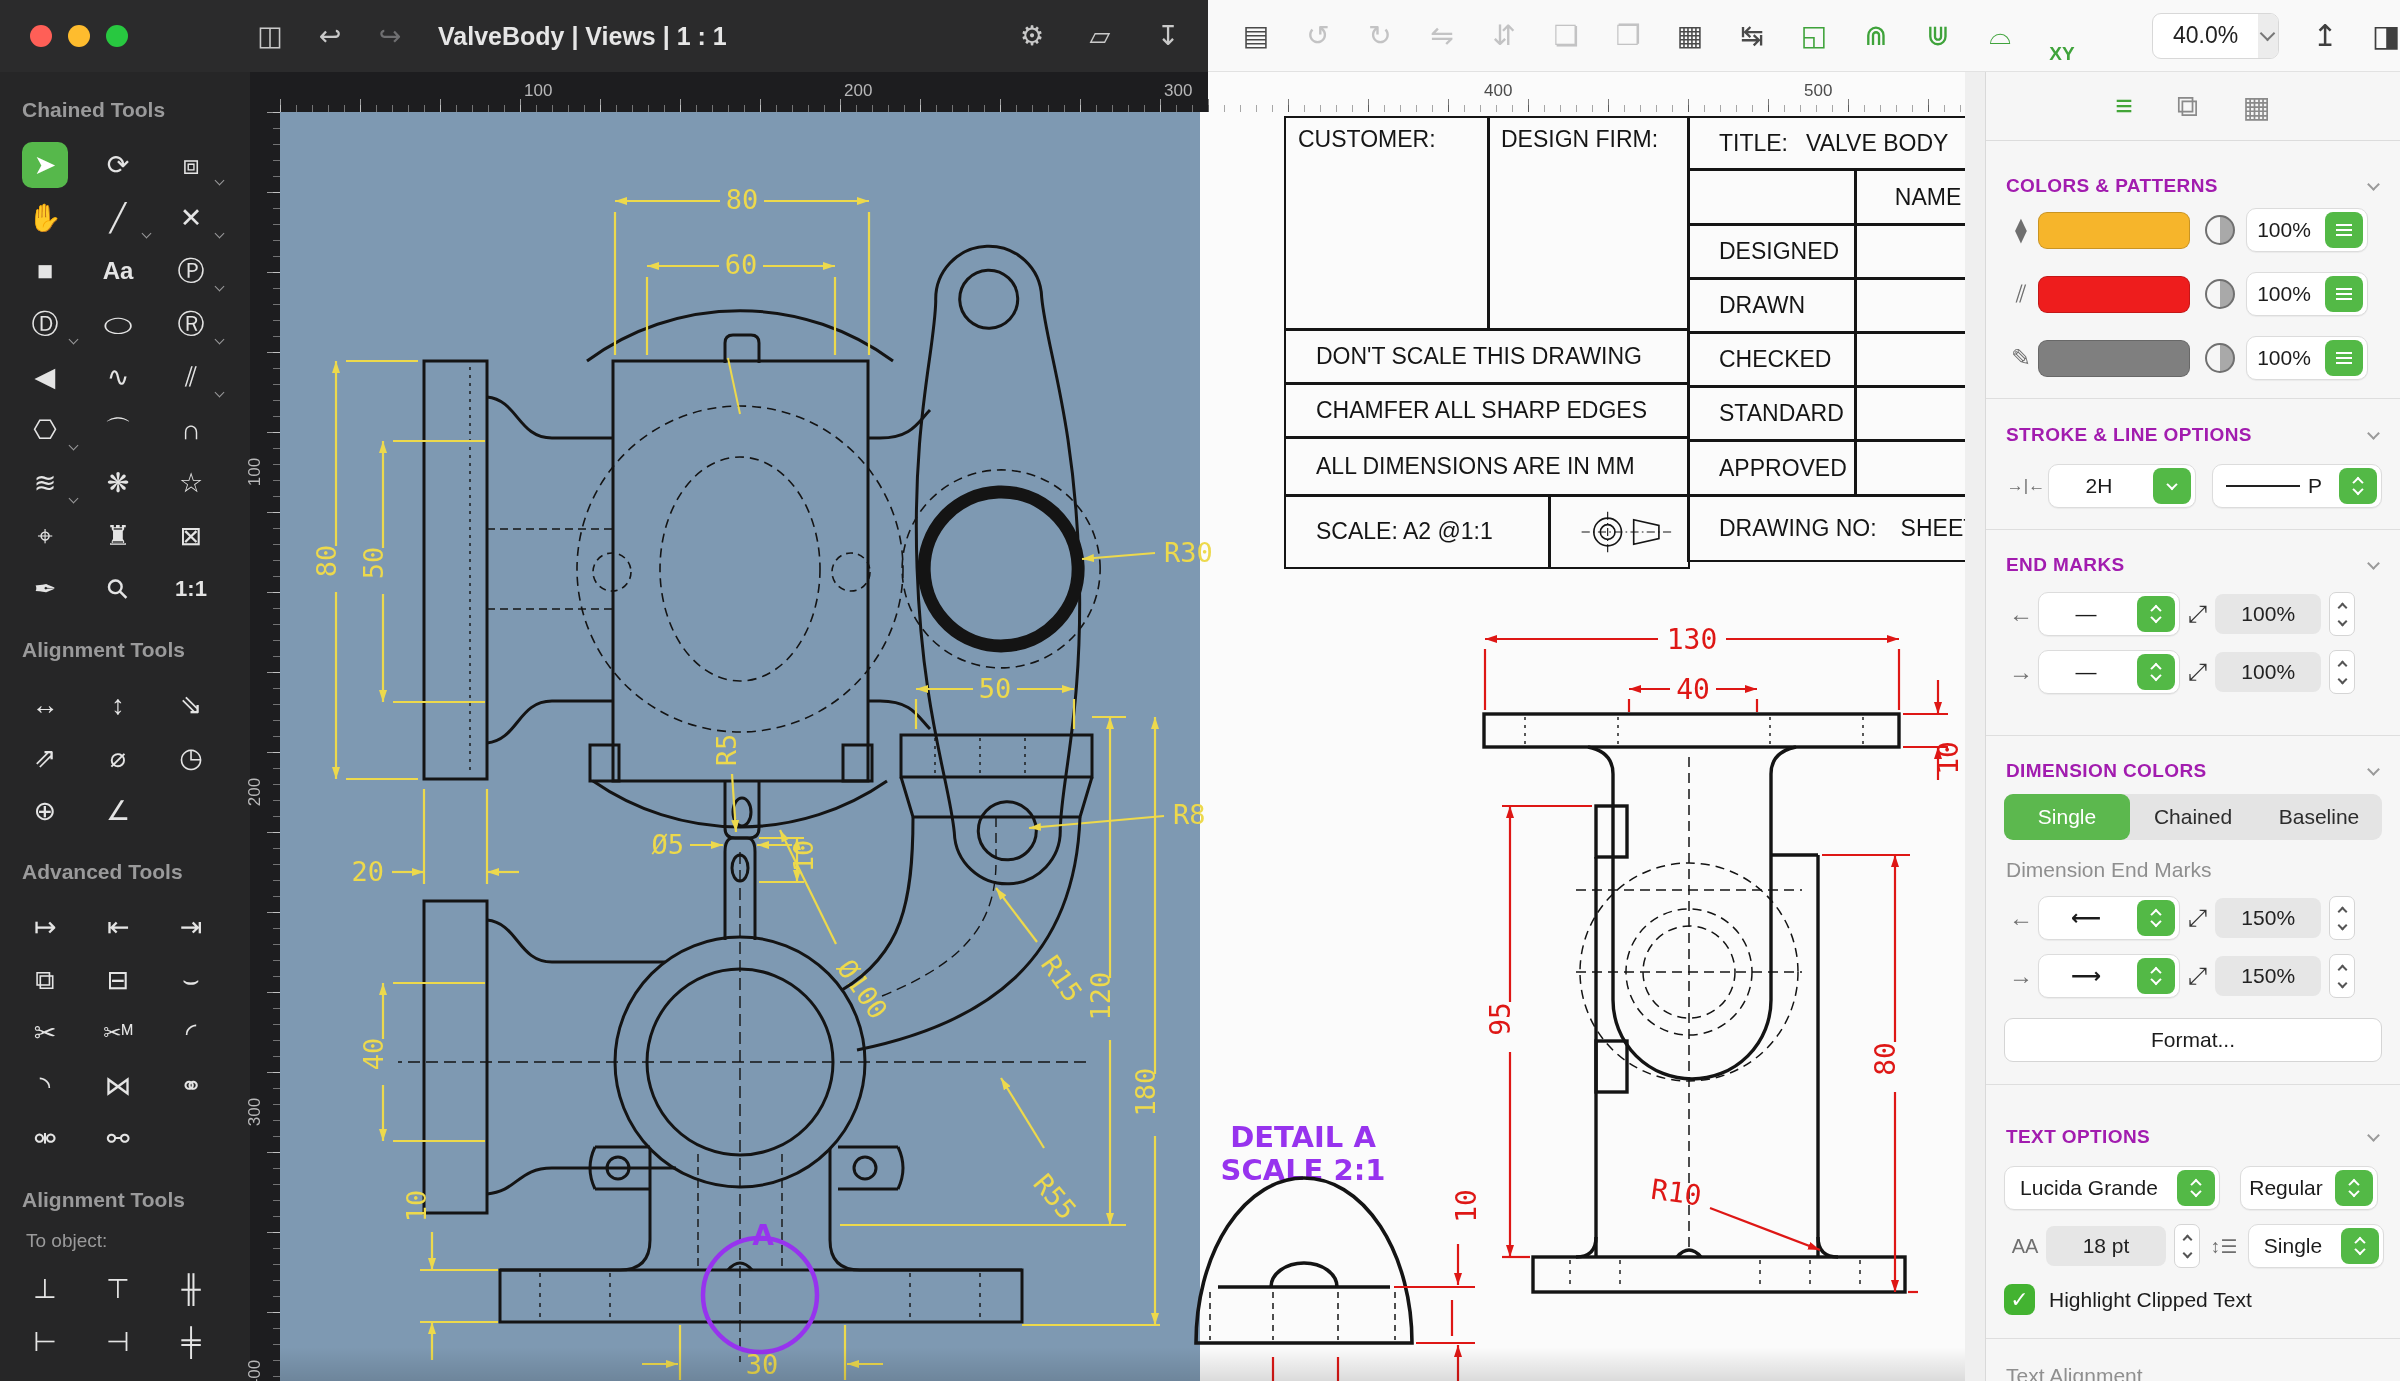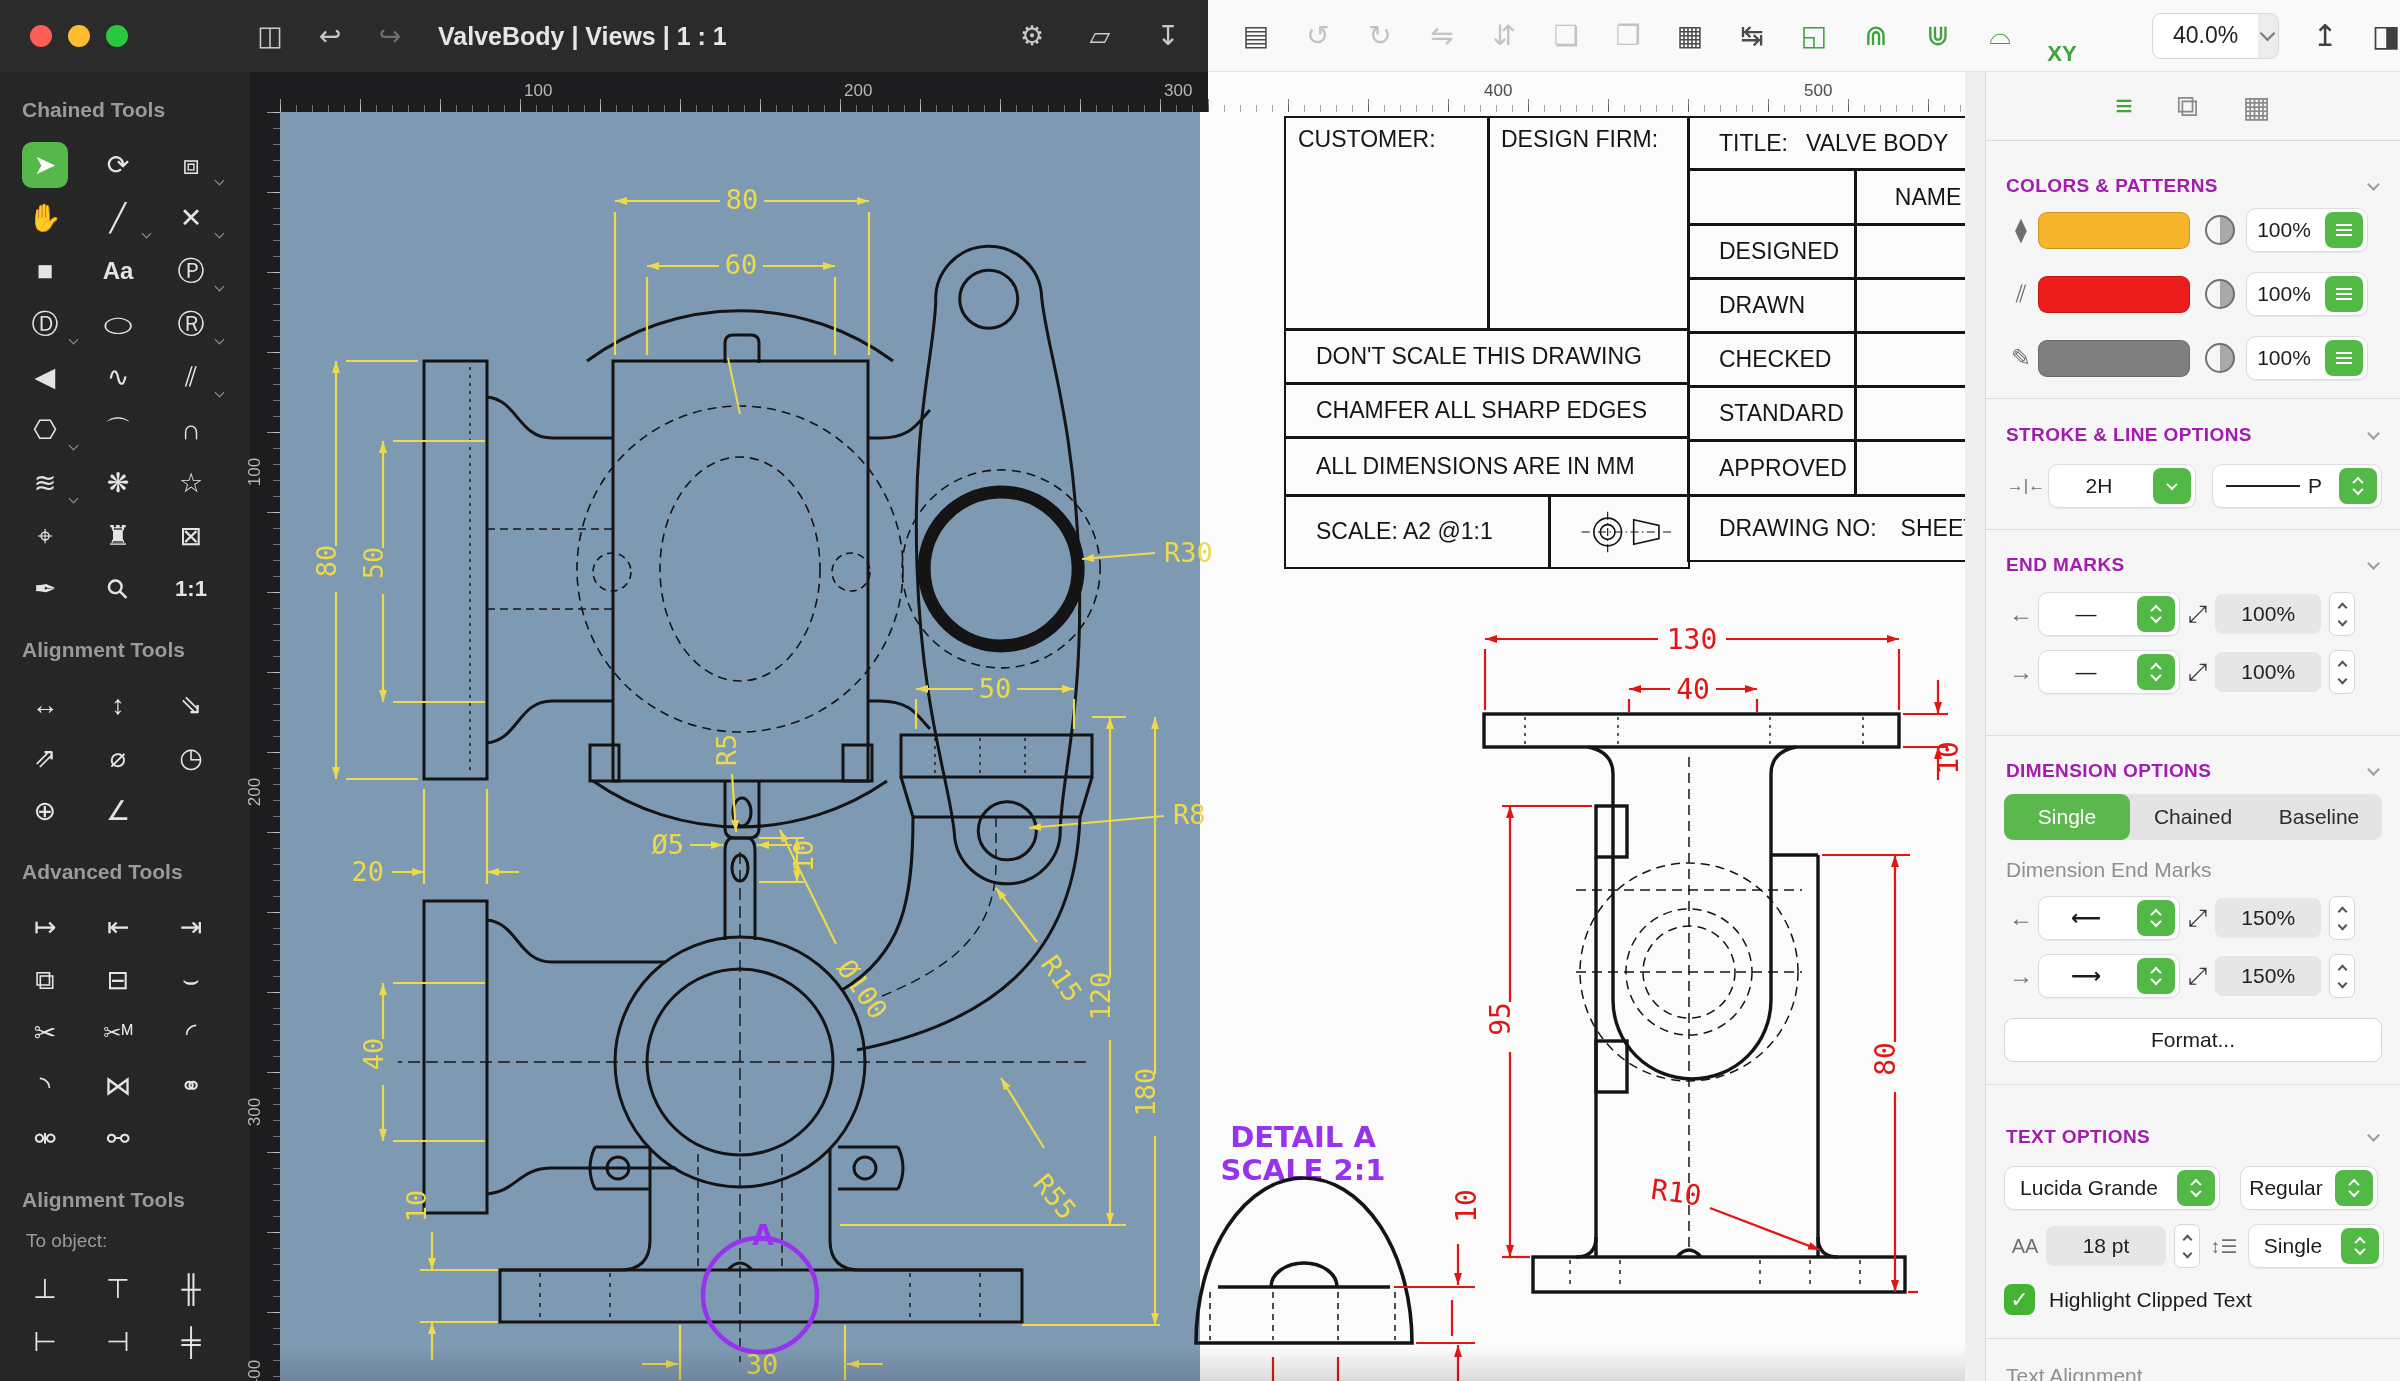--- a/index.html
+++ b/index.html
@@ -15,21 +15,21 @@
   .tb-ic { color:#c9c9c9; font-size:27px; width:44px; text-align:center; }
   .tb-ic.dim { color:#6f6f71; }
   #win-title { color:#e6e6e6; font-size:25px; font-weight:600; margin-left:26px; white-space:nowrap; }
   #titlebar-right { position:absolute; right:18px; top:0; height:72px; display:flex; align-items:center; gap:24px; }
 
   #toolbar { position:absolute; left:1208px; top:0; width:1192px; height:72px; background:#f9f9f9;
     border-bottom:1px solid #e2e2e2; display:flex; align-items:center; padding-left:22px; }
   .icon-btn { font-size:28px; color:#4a4a4a; width:52px; height:52px; display:flex; align-items:center; justify-content:center; }
   .icon-btn.disabled { color:#c3c3c4; }
   .icon-btn.green { color:#3fa33b; }
-  .icon-btn.small span { font-size:22px; font-weight:700;margin-top:37px; }
+  .icon-btn.small span { font-size:19px; font-weight:700;margin-top:37px; }
   #zoom-ctl { margin-left:64px; height:46px; background:#fff; border:1px solid #d8d8d8; border-radius:9px;
     display:flex; align-items:center; overflow:hidden; }
   #zoom-value { padding:0 20px; font-size:23px; color:#222; }
   #zoom-chev { width:42px; align-self:stretch; background:#ececec; display:flex; align-items:center; justify-content:center; }
   .chev { width:11px; height:11px; border-right:2.5px solid #777; border-bottom:2.5px solid #777; transform:rotate(45deg); margin-top:-5px; }
   #share-btn,#panel-btn { font-size:30px; color:#3f3f3f; margin-left:34px; }
 
   
   #sidebar { position:absolute; left:0; top:72px; width:250px; height:1309px; background:#262627; overflow:hidden; }
   .sb-sec-label { color:#9a9a9b; font-size:21px; font-weight:700; margin:26px 0 0 22px; }
@@ -846,21 +846,21 @@
             <span>100%</span>
           </span>
           <span class="mini-step" data-name="scale-stepper">
             <span class="c-up"></span>
             <span class="c-dn"></span>
           </span>
         </div>
       </div>
     <div class="divider" style="top:663px"></div>
 
-    <div class="sec-head" style="top:688px" data-name="dimension-options-header">DIMENSION OPTIONS</div>
+    <div class="sec-head" style="top:688px" data-name="dimension-options-header">DIMENSION COLORS</div>
     <div class="sec-chev" style="top:693px" data-name="collapse-chevron-icon"></div>
     <div class="seg" style="top:722px" data-name="dimension-mode-segmented">
 
     <div class="opt active" data-name="Single">
           <span>Single</span>
         </div>
         <div class="opt" data-name="Chained">
           <span>Chained</span>
         </div>
         <div class="opt" data-name="Baseline">

